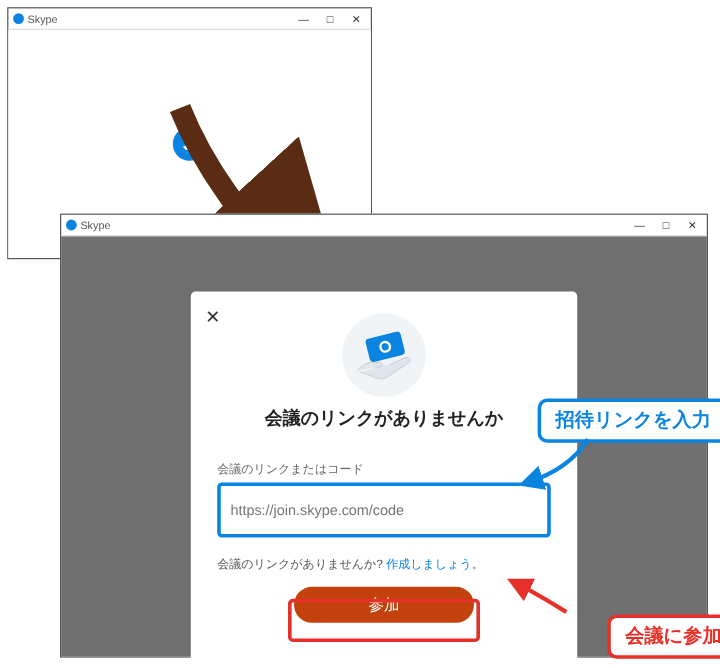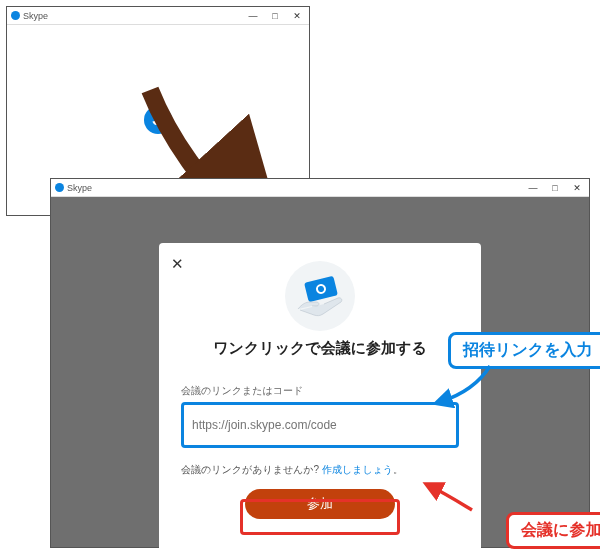--- a/index.html
+++ b/index.html
@@ -218,21 +218,21 @@
       <div class="hand">
         <div class="hand-circle"></div>
         <svg width="56" height="46" viewBox="0 0 56 46">
           <rect x="14" y="6" width="30" height="20" rx="3" fill="#0a84e0" transform="rotate(-14 29 16)"></rect>
           <path d="M26 14 a4 4 0 1 1 8 0 a4 4 0 1 1 -8 0" fill="none" stroke="#fff" stroke-width="2" transform="rotate(-14 29 16) translate(-1,2)"></path>
           <path d="M8 34 q6 -6 12 -6 l16 0 q6 0 10 4 l6 6" fill="none"></path>
           <path d="M6 36 c4,-5 8,-7 12,-7 l6 0 c2,0 3,1 3,2 c0,1 -1,2 -3,2 l-4 0 M32 31 l14 -6 c3,-1 5,2 3,4 l-18 12 c-3,2 -6,2 -9,1 l-14,-5" fill="#dfe6ec" stroke="#b8c2cc" stroke-width="0.6"></path>
         </svg>
       </div>
 
-      <div class="h2">ワンクリックで会議に参加する</div>
+      <div class="h2">会議のリンクがありませんか</div>
 
       <div class="field-label">会議のリンクまたはコード</div>
       <input class="link-input" type="text" placeholder="https://join.skype.com/code" style="">
 
       <div class="helper">
         <span>会議のリンクがありませんか? </span><span class="link">作成しましょう</span><span>。</span>
       </div>
 
       <button class="join-btn">参加</button>
 

